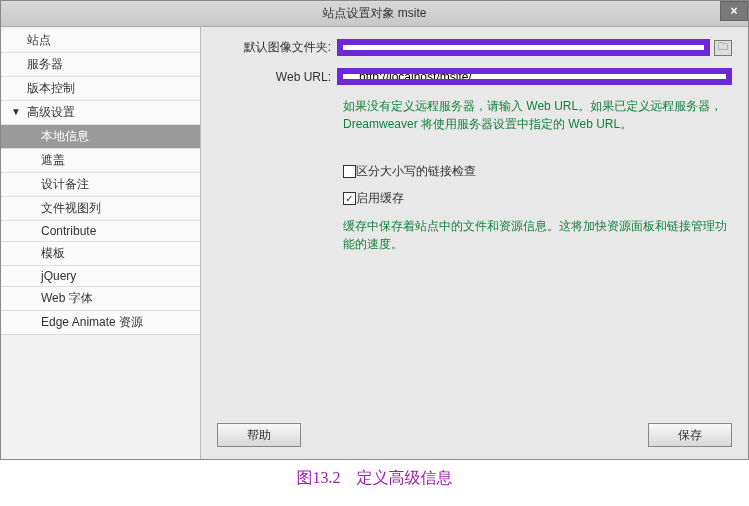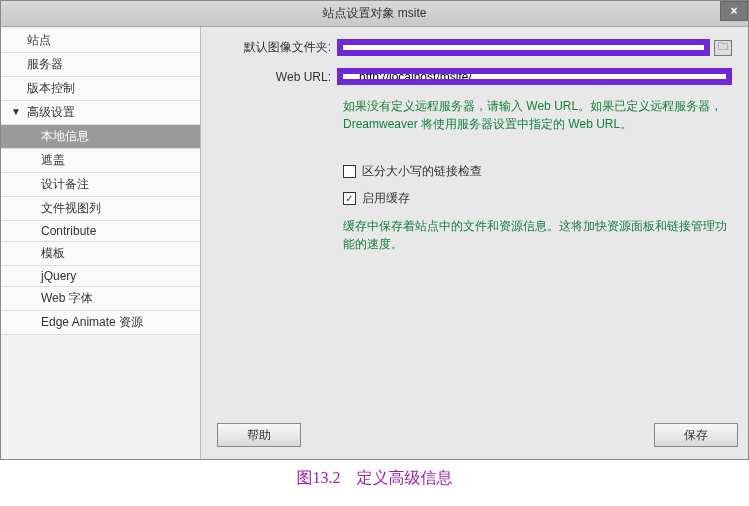--- a/index.html
+++ b/index.html
@@ -19,23 +19,23 @@
     .main { flex: 1; padding: 12px 16px 10px 16px; position: relative; }
     .form-row { display: flex; align-items: center; margin-bottom: 12px; }
     .form-label { width: 120px; text-align: right; padding-right: 6px; font-size: 12px; }
     .text-input { flex: 1; height: 17px; border: 6px solid #6d28d9; background: #fff; padding: 0 16px; font-size: 12px; }
     .radio-group { display: flex; gap: 30px; align-items: center; }
     .radio-item { display: flex; align-items: center; gap: 4px; cursor: pointer; }
     .radio-circle { width: 12px; height: 12px; border-radius: 50%; border: 1px solid #333; display: inline-flex; align-items: center; justify-content: center; }
     .radio-dot { width: 6px; height: 6px; border-radius: 50%; background: #333; }
     .folder-icon { width: 18px; height: 16px; border: 1px solid #777; background: #ddd; margin-left: 4px; cursor: pointer; display: flex; align-items: center; justify-content: center; font-size: 10px; }
     .info-text { margin-left: 126px; font-size: 12px; line-height: 1.5; color: #15803d; margin-bottom: 30px; }
-    .checkbox-row { margin-left: 126px; display: flex; align-items: center; gap: 6px; margin-bottom: 10px; }
+    .checkbox-row { margin-left: 126px; display: flex; align-items: center; margin-bottom: 10px; }
     .checkbox { width: 13px; height: 13px; border: 1px solid #333; background: #fff; display: inline-flex; align-items: center; justify-content: center; cursor: pointer; font-size: 10px; line-height: 1; }
-    .button-row { position: absolute; bottom: 12px; left: 16px; right: 10px; display: flex; }
+    .button-row { position: absolute; bottom: 12px; left: 16px; right: 16px; display: flex; }
     .btn { width: 84px; height: 24px; border: 1px solid #888; background: linear-gradient(#f8f8f8,#d8d8d8); cursor: pointer; font-size: 12px; display: flex; align-items: center; justify-content: center; margin-left: 8px; }
     .btn:first-child { margin-left: 0; }
     .spacer { flex: 1; }
     .caption { text-align: center; margin-top: 8px; font-size: 16px; color: #a21caf; font-family: SimSun, serif; }
   </style>
 </head>
 <body>
 
 <div class="dialog">
   <div class="title-bar">

